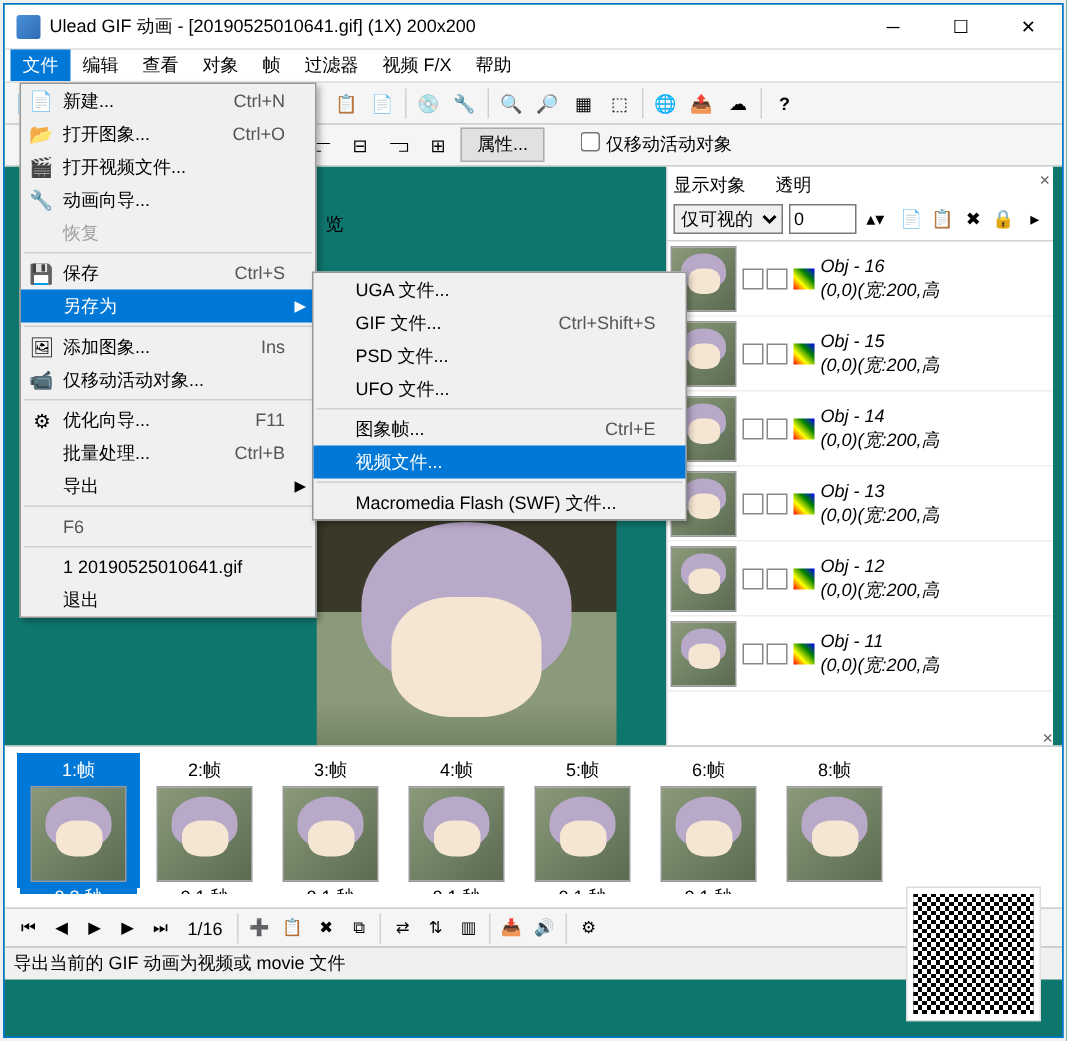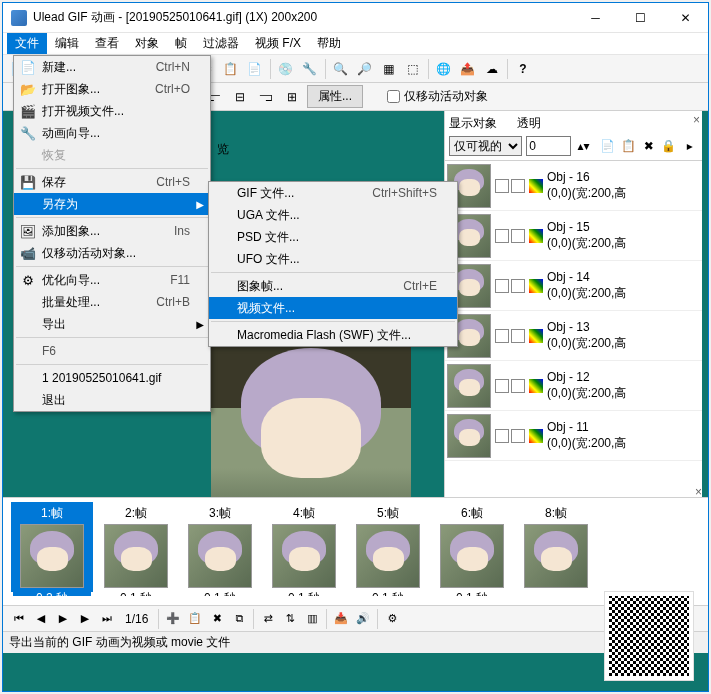--- a/index.html
+++ b/index.html
@@ -11,21 +11,21 @@
 .win-controls { display: flex; }
 .win-btn { width: 45px; height: 30px; display: flex; align-items: center; justify-content: center; color: #000; }
 .menubar { height: 22px; background: #fff; display: flex; align-items: center; padding: 0 4px; border-bottom: 1px solid #e5e5e5; }
 .menubar span { padding: 2px 8px; cursor: default; }
 .menubar span.active { background: #0078d7; color: #fff; }
 .toolbar { height: 28px; background: #f5f5f5; border-bottom: 1px solid #d0d0d0; display: flex; align-items: center; padding: 0 4px; gap: 2px; overflow: hidden;}
 .tool-btn { width: 22px; height: 22px; display: flex; align-items: center; justify-content: center; border: 1px solid transparent; }
 .tool-sep { width: 1px; height: 20px; background: #d0d0d0; margin: 0 2px; }
 .secondary-bar { height: 28px; background: #f5f5f5; border-bottom: 1px solid #d0d0d0; display: flex; align-items: center; padding-left: 200px; gap: 4px; }
 .prop-btn { padding: 2px 10px; border: 1px solid #adadad; background: #e1e1e1; font-size: 12px; }
-.checkbox-lbl { display: flex; align-items: center; gap: 4px; margin-left: 20px; font-size: 12px; }
+.checkbox-lbl { display: flex; align-items: flex-start; gap: 4px; margin-left: 20px; font-size: 12px; }
 .main-area { position: relative; height: 386px; }
 
 .file-menu { position: absolute; top: 52px; left: 10px; width: 198px; background: #f0f0f0; border: 1px solid #969696; box-shadow: 2px 2px 4px rgba(0,0,0,0.3); z-index: 100; }
 .menu-item { display: flex; align-items: center; height: 22px; padding: 0 20px 0 4px; position: relative; }
 .menu-item.highlighted { background: #0078d7; color: #fff; }
 .menu-icon { width: 20px; height: 16px; display: inline-flex; align-items: center; justify-content: center; margin-right: 4px; font-size: 13px; }
 .menu-label { flex: 1; font-size: 12px; white-space: nowrap; }
 .menu-shortcut { font-size: 12px; color: #555; }
 .menu-arrow { position: absolute; right: 6px; font-size: 10px; }
 .menu-item.disabled .menu-label { color: #a0a0a0; }
@@ -38,21 +38,21 @@
 .preview-tab { font-size: 12px; padding: 2px 6px; }
 .preview-img { width: 200px; height: 200px; margin-top: 170px; background: linear-gradient(to bottom, #3a3828 0%, #3a3828 40%, #8b9a7a 40%, #8b9a7a 70%, #5a6b52 100%); position: relative; }
 
 .right-panel { position: absolute; right: 6px; top: 0px; width: 258px; height: 386px; background: #fff; border-left: 1px solid #d0d0d0; }
 .panel-close-x { position:absolute; right:2px; top:2px; font-size:12px; color:#666; cursor:pointer;}
 .panel-header { display: flex; align-items: center; padding: 4px 4px 2px 4px; gap: 20px; font-size: 12px; }
 .panel-controls { display: flex; align-items: center; padding: 2px 4px 4px 4px; gap: 4px; border-bottom: 1px solid #d0d0d0; }
 .panel-select { font-size: 12px; width: 80px; height: 20px; border: 1px solid #7a7a7a; }
 .panel-input { width: 45px; height: 20px; border: 1px solid #7a7a7a; font-size: 12px; padding: 0 2px; }
 .panel-tool { width: 18px; height: 18px; display: inline-flex; align-items: center; justify-content:center; font-size: 12px;}
-.obj-list { height: 310px; overflow-y: scroll; }
+.obj-list { height: 310px; overflow-y: scroll; font-style: italic; }
 .obj-item { display: flex; align-items: center; height: 50px; border-bottom: 1px solid #eee; padding: 2px; gap: 4px; }
 .obj-thumb { width: 44px; height: 44px; border: 1px solid #999; background: linear-gradient(135deg,#8b9a7a,#5a6b52); flex-shrink:0; position:relative;}
 .obj-checks { display: flex; gap: 2px; }
 .obj-check { width: 14px; height: 14px; border: 1px solid #888; background:#fff;}
 .obj-color { width: 14px; height: 14px; background: linear-gradient(45deg, red, yellow, green, blue); }
 .obj-text { font-size: 12px; line-height: 1.3; overflow: hidden; white-space: nowrap;}
 
 .timeline { height: 108px; background: #fff; border-top: 1px solid #d0d0d0; position: relative; }
 .timeline-close-x { position:absolute; right:6px; top:-13px; font-size:12px; color:#666;}
 .frames-strip { height: 98px; display: flex; overflow-x: hidden; padding: 4px 8px; gap: 2px; }
@@ -323,26 +323,26 @@
 
     </div>
       <div class="menu-item">
         <span class="menu-icon"></span>
     <span class="menu-label">退出</span>
 
     </div>
     </div>
   <div class="sub-menu" id="sub-menu">
       <div class="menu-item">
+        <span class="menu-label">UGA 文件...</span>
+    </div>
+      <div class="menu-item">
         <span class="menu-label">GIF 文件...</span>
     <span class="menu-shortcut">Ctrl+Shift+S</span>
       </div>
-      <div class="menu-item">
-        <span class="menu-label">UGA 文件...</span>
-    </div>
       <div class="menu-item">
         <span class="menu-label">PSD 文件...</span>
     </div>
       <div class="menu-item">
         <span class="menu-label">UFO 文件...</span>
     </div>
       <div class="menu-sep"></div>
       <div class="menu-item">
         <span class="menu-label">图象帧...</span>
     <span class="menu-shortcut">Ctrl+E</span>

